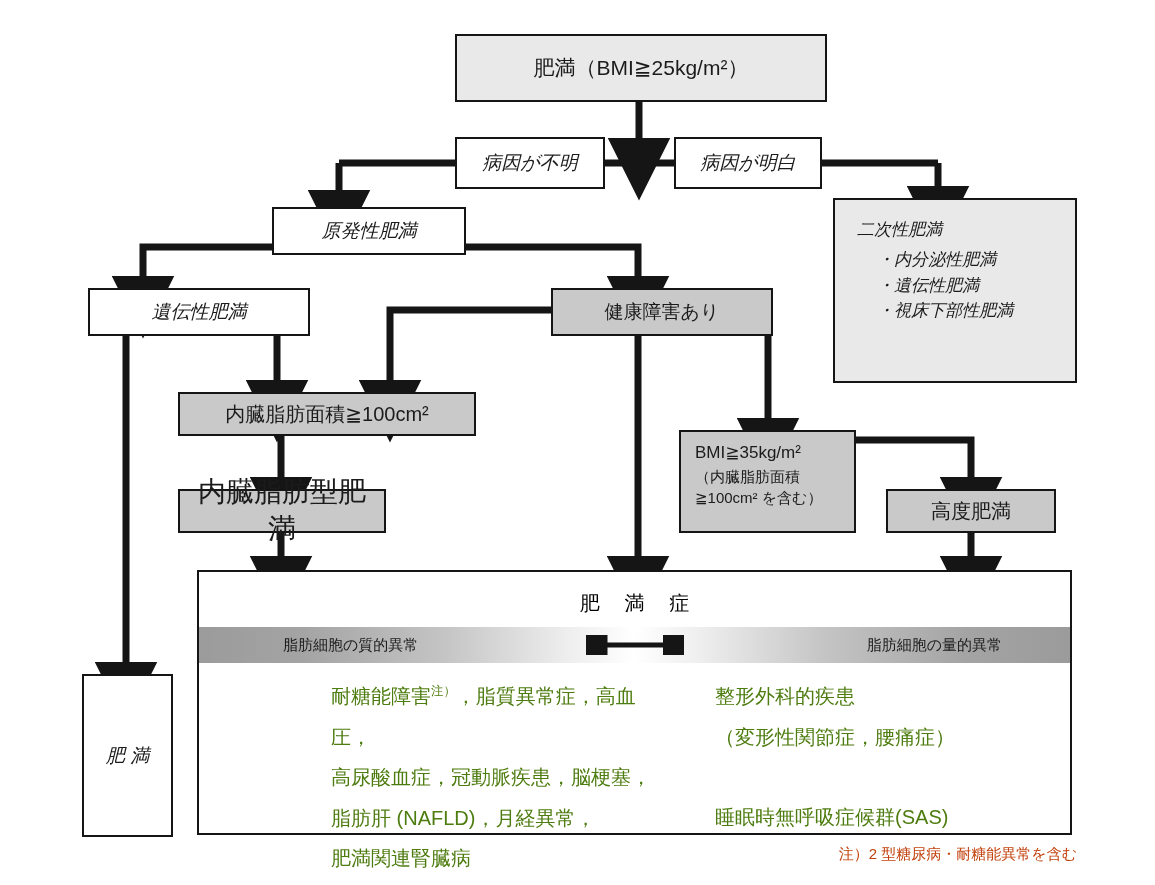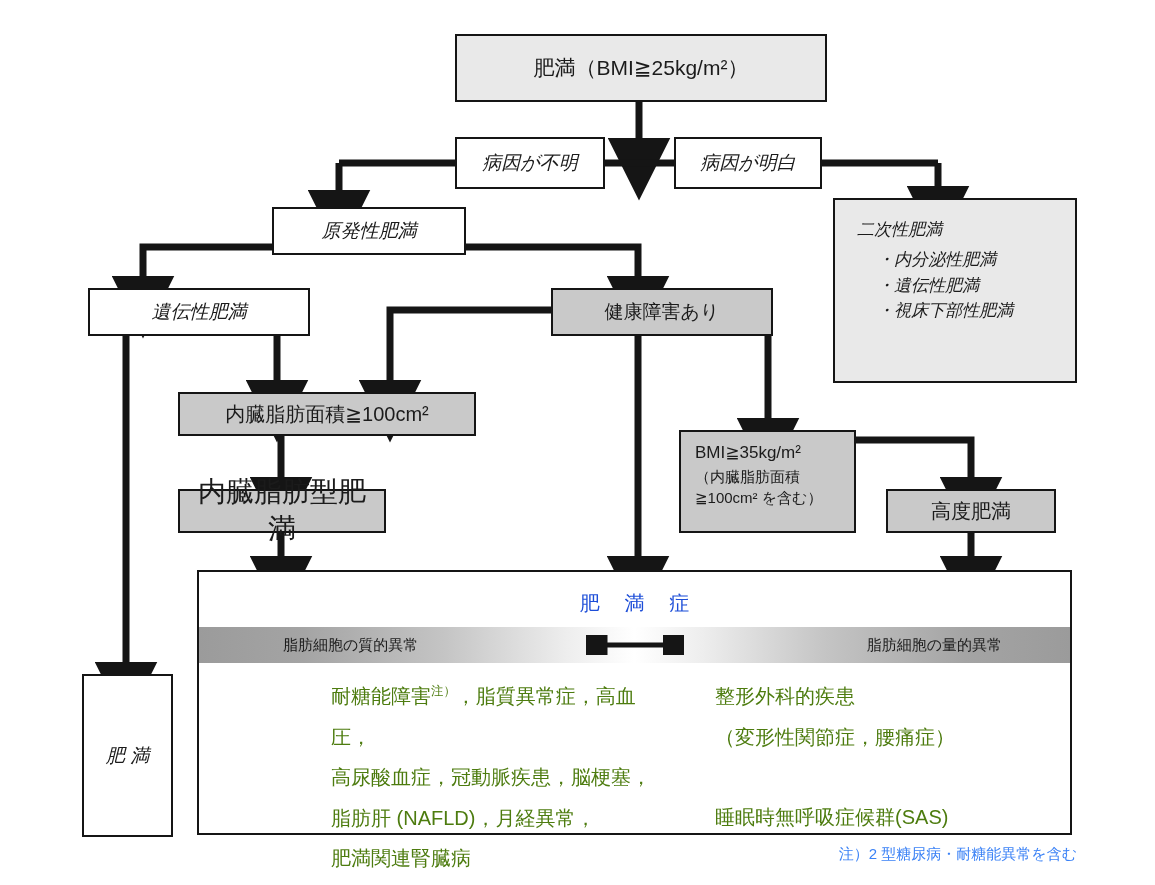--- a/index.html
+++ b/index.html
@@ -54,21 +54,21 @@
     border:2.5px solid #151515;
     background:#ffffff;
     z-index:3;
   }
   #syndrome-title{
     text-align:center;
     font-size:20px;
     letter-spacing:.48em;
     padding-top:18px;
     padding-left:.48em;
-    color:#1d4ed8;
+    color:#000000;
   }
   #spectrum-band{
     position:absolute;
     left:0;
     top:55px;
     width:100%;
     height:36px;
     background:linear-gradient(to right,
        #9b9b9b 0%, #a4a4a4 12%, #c4c4c4 28%, #ededed 42%,
        #ffffff 50%, #ededed 58%, #c4c4c4 72%, #a4a4a4 88%, #9b9b9b 100%);
@@ -141,21 +141,21 @@
     line-height:1.45;
   }
   #bmi35-box .l2,#bmi35-box .l3{font-size:15px;}
 
   
   #footnote{
     position:absolute;
     right:78px;
     top:845px;
     font-size:15px;
-    color:#3b82f6;
+    color:#c2410c;
     z-index:4;
     white-space:nowrap;
   }
 </style>
 </head>
 <body>
 
 <div id="stage">
 
   <svg id="wires" viewBox="0 0 1155 885" xmlns="http://www.w3.org/2000/svg">

